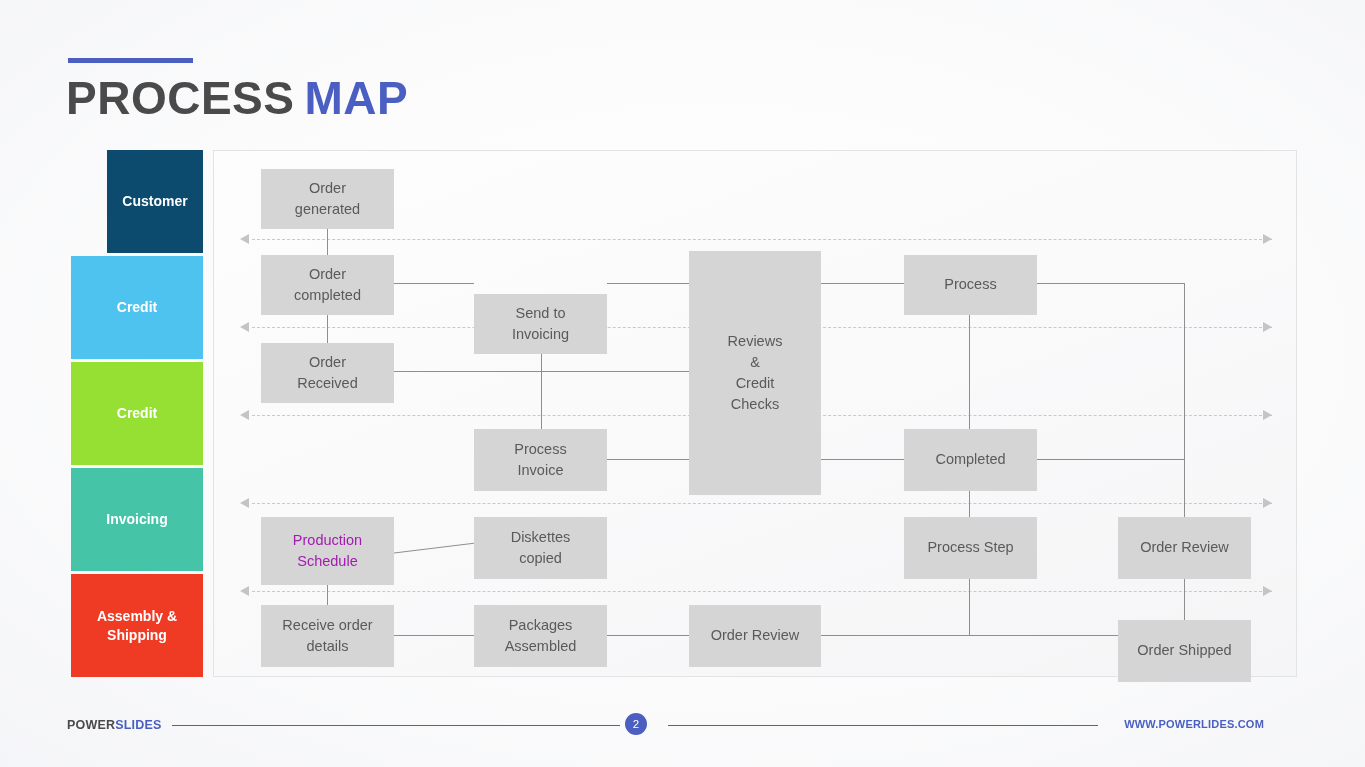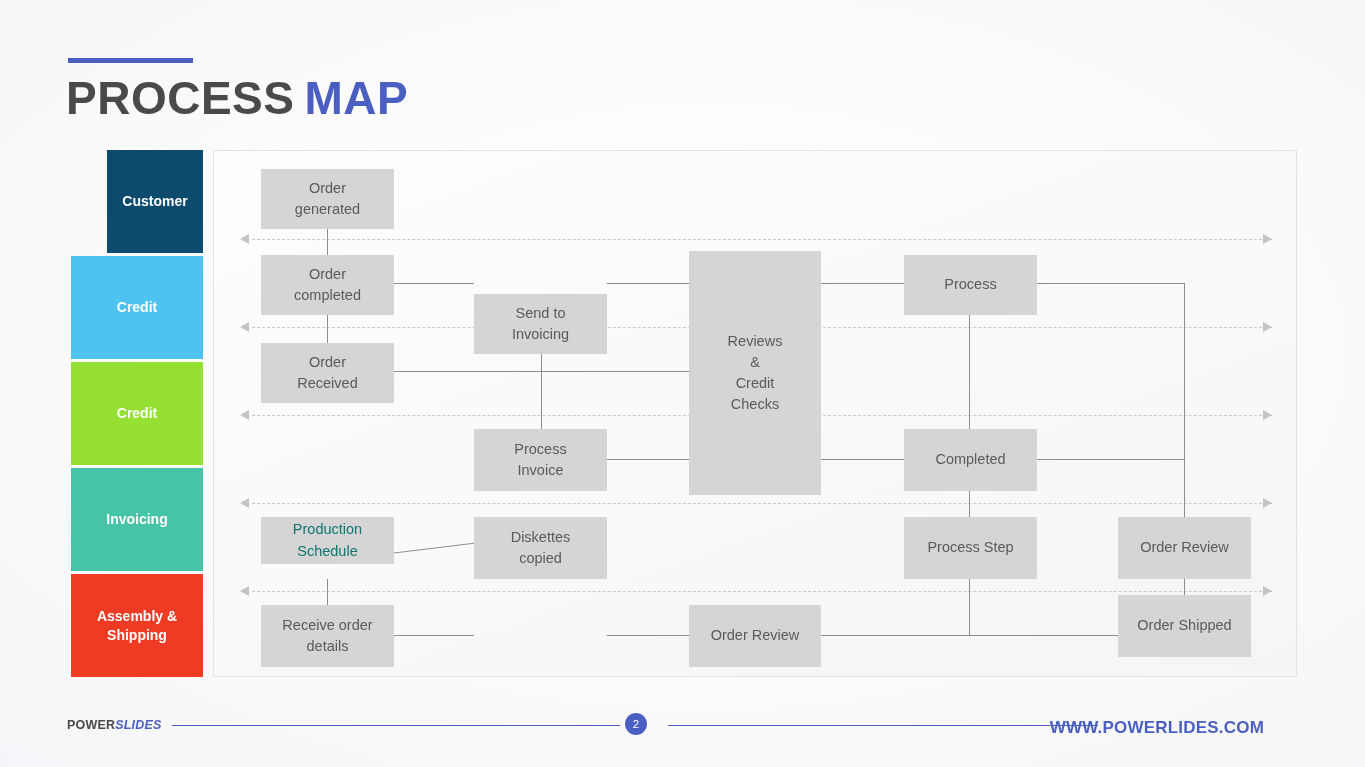--- a/index.html
+++ b/index.html
@@ -142,21 +142,21 @@
   .brand {
     position: absolute;
     left: 67px;
     top: 6px;
     font-size: 12.5px;
     font-weight: bold;
     letter-spacing: 0.2px;
     white-space: nowrap;
   }
   .brand .b-dark { color: #4a4a4a; }
-  .brand .b-blue { color: #4a5fc1; font-style: italic; }
+  .brand .b-blue { color: #4a5fc1; }
 
   .footer-rule-left {
     position: absolute;
     left: 172px;
     top: 13px;
     width: 448px;
     height: 1px;
     background: #4a5fc1;
   }
   .footer-rule-right {
@@ -178,21 +178,21 @@
     color: #ffffff;
     font-size: 11.5px;
     display: flex;
     align-items: center;
     justify-content: center;
   }
   .site-url {
     position: absolute;
     right: 101px;
     top: 6px;
-    font-size: 17px;
+    font-size: 11px;
     font-weight: bold;
     color: #4a5fc1;
     letter-spacing: 0.2px;
     white-space: nowrap;
   }
 </style>
 </head>
 <body>
 
 <div class="page-bg"></div>
@@ -311,46 +311,49 @@
     </div>
 
     <div class="node" style="left: 260px; top: 278px; width: 133px; height: 62px; background: rgb(213, 213, 213); color: rgb(90, 90, 90);">
       <span>Process<br>Invoice</span>
     </div>
 
     <div class="node" style="left: 690px; top: 278px; width: 133px; height: 62px; background: rgb(213, 213, 213); color: rgb(90, 90, 90);">
       <span>Completed</span>
     </div>
 
-    <div class="node" style="left: 47px; top: 366px; width: 133px; height: 47px; background: rgb(213, 213, 213); color: #0f766e;">
+    <div class="node" style="left: 47px; top: 366px; width: 133px; height: 68px; background: rgb(213, 213, 213); color: #a21caf;">
       <span>Production<br>Schedule</span>
     </div>
 
     <div class="node" style="left: 690px; top: 366px; width: 133px; height: 62px; background: rgb(213, 213, 213); color: rgb(90, 90, 90);">
       <span>Process Step</span>
     </div>
 
     <div class="node" style="left: 260px; top: 366px; width: 133px; height: 62px; background: rgb(213, 213, 213); color: rgb(90, 90, 90);">
       <span>Diskettes<br>copied</span>
     </div>
 
     <div class="node" style="left: 47px; top: 454px; width: 133px; height: 62px; background: rgb(213, 213, 213); color: rgb(90, 90, 90);">
       <span>Receive order<br>details</span>
     </div>
 
     <div class="node" style="left: 904px; top: 366px; width: 133px; height: 62px; background: rgb(213, 213, 213); color: rgb(90, 90, 90);">
       <span>Order Review</span>
     </div>
 
+    <div class="node" style="left: 260px; top: 454px; width: 133px; height: 62px; background: rgb(213, 213, 213); color: rgb(90, 90, 90);">
+      <span>Packages<br>Assembled</span>
+    </div>
 
     <div class="node" style="left: 475px; top: 454px; width: 132px; height: 62px; background: rgb(213, 213, 213); color: rgb(90, 90, 90);">
       <span>Order Review</span>
     </div>
 
-    <div class="node" style="left: 904px; top: 444px; width: 133px; height: 62px; background: rgb(213, 213, 213); color: rgb(90, 90, 90);">
+    <div class="node" style="left: 904px; top: 469px; width: 133px; height: 62px; background: rgb(213, 213, 213); color: rgb(90, 90, 90);">
       <span>Order Shipped</span>
     </div>
 
   </div>
 </div>
 
 <div class="footer">
   <div class="brand">
     <span class="b-dark">POWER</span><span class="b-blue">SLIDES</span>
   </div>

